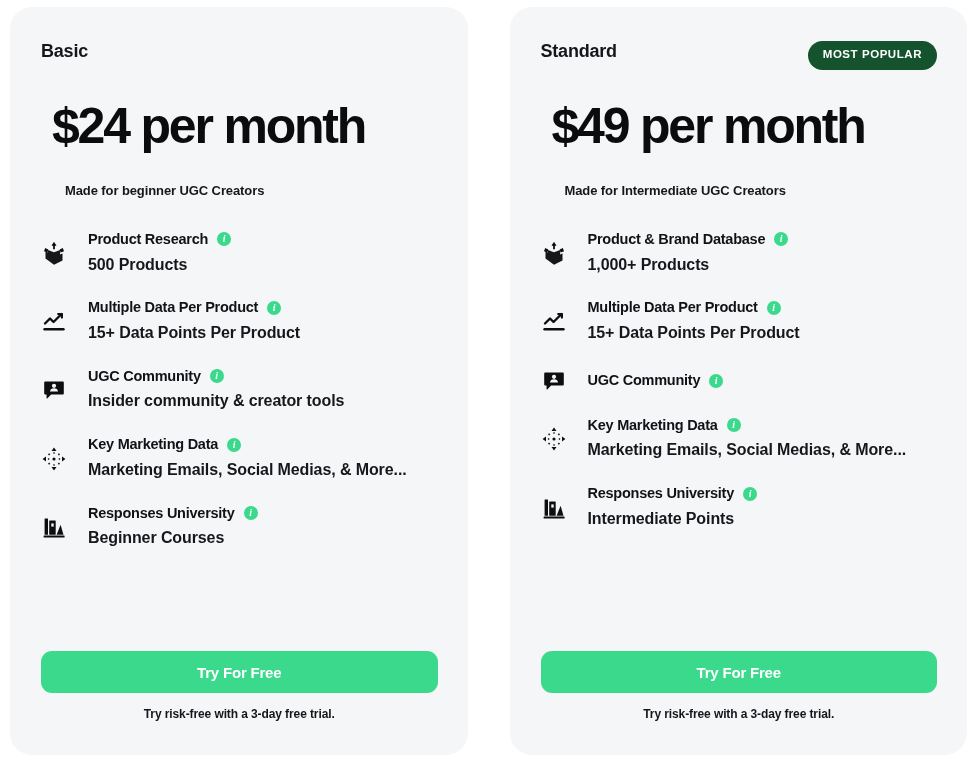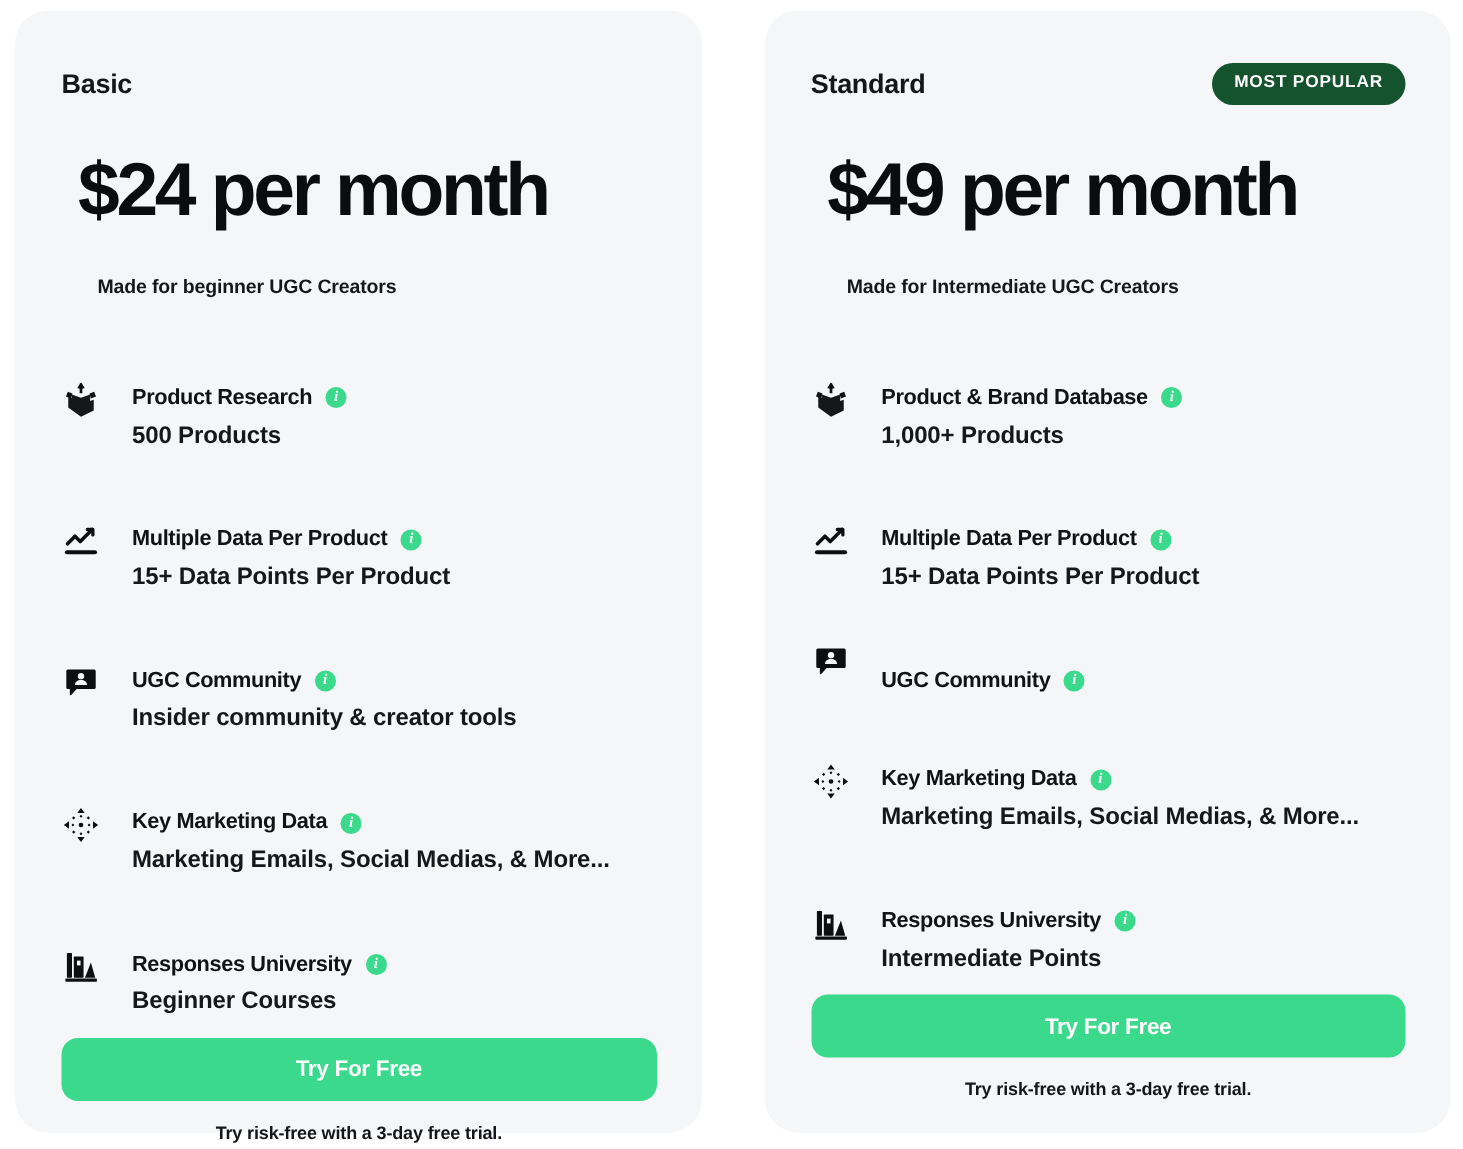--- a/index.html
+++ b/index.html
@@ -26,21 +26,21 @@
     border-radius: 22px;
     padding: 34px 30px 0 31px;
     display: flex;
     flex-direction: column;
     position: relative;
   }
 
   
   .card-head {
     display: flex;
-    align-items: center;
+    align-items: flex-start;
     justify-content: space-between;
     min-height: 30px;
   }
 
   .plan-name {
     font-size: 18px;
     font-weight: 700;
     color: #14161a;
     letter-spacing: -0.2px;
   }
@@ -96,21 +96,21 @@
     width: 26px;
     min-width: 26px;
     height: 26px;
     display: flex;
     align-items: center;
     justify-content: center;
     color: #0d0e10;
   }
   .feature-icon svg { display: block; }
 
-  .feature-body { display: flex; flex-direction: column; gap: 6px; margin-top: 26px; }
+  .feature-body { display: flex; flex-direction: column; gap: 6px; }
 
   .feature-title-line {
     display: flex;
     align-items: center;
     gap: 9px;
   }
 
   .feature-title {
     font-size: 14.5px;
     font-weight: 700;

